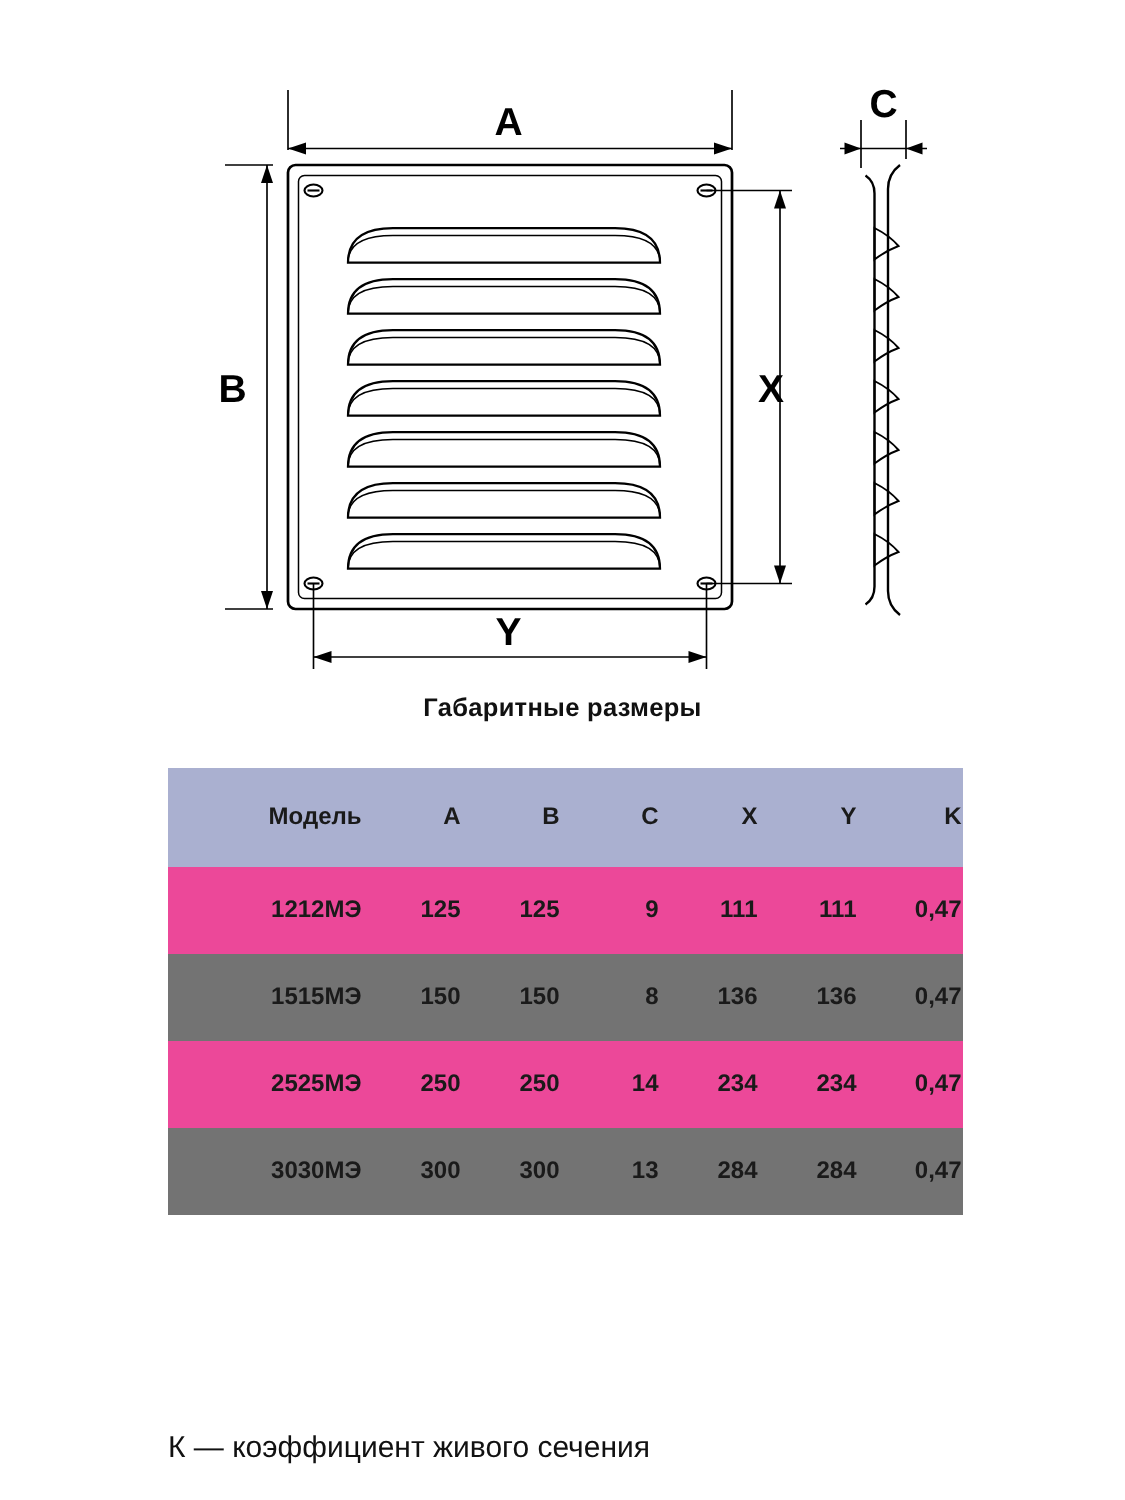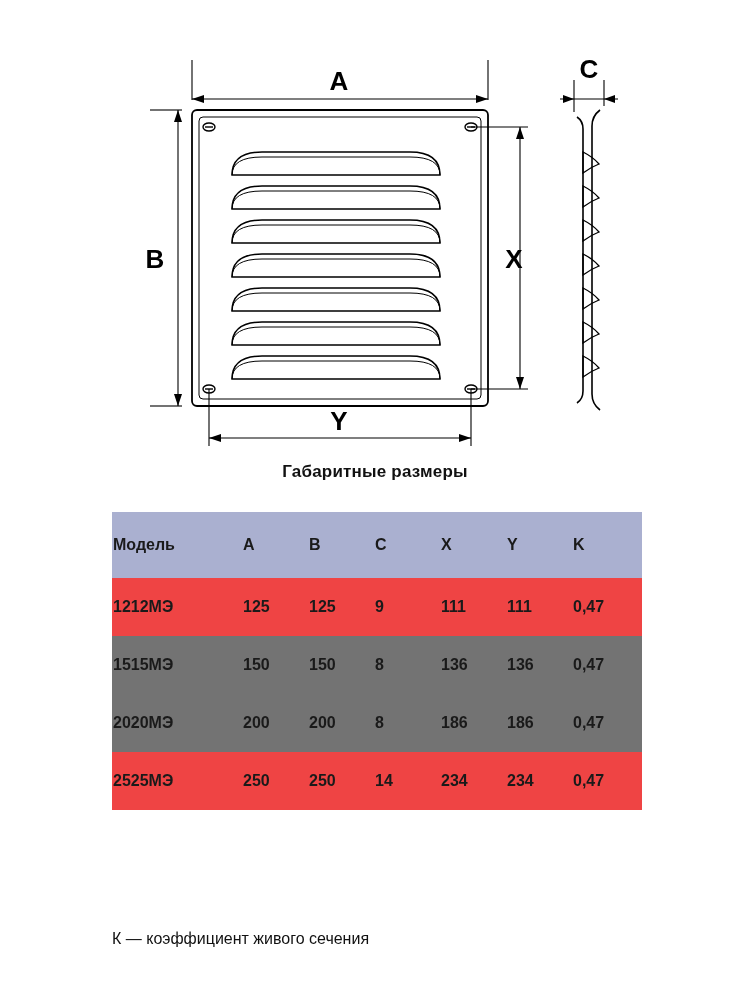--- a/index.html
+++ b/index.html
@@ -40,47 +40,47 @@
   table.specs {
     position: absolute;
     left: 112px;
     top: 512px;
     width: 528px;
     border-collapse: collapse;
     table-layout: fixed;
   }
   table.specs th,
   table.specs td {
-    text-align: left;
+    text-align: right;
     font-size: 16px;
     font-weight: bold;
     color: #1a1a1a;
     height: 56px;
     vertical-align: middle;
     border: none;
   }
   table.specs thead th {
     background: #aab0d0;
     height: 64px;
     font-size: 16px;
   }
   table.specs tbody tr.alt td {
     background: #737373;
   }
   table.specs tbody tr td {
-    background: #ef4444;
+    background: #ec4899;
   }
   col.c-model { width: 130px; }
   col.c-num   { width: 66px; }
   col.c-k     { width: 70px; }
   .footnote {
     position: absolute;
     left: 112px;
-    top: 930px;
-    font-size: 16px;
+    top: 954px;
+    font-size: 20px;
     color: #111111;
   }
   svg text {
     font-family: "Liberation Sans", sans-serif;
     font-weight: bold;
     fill: #000000;
   }
 </style>
 </head>
 <body>
@@ -223,36 +223,36 @@
       </tr>
       <tr class="alt">
         <td>1515МЭ</td>
         <td>150</td>
         <td>150</td>
         <td>8</td>
         <td>136</td>
         <td>136</td>
         <td>0,47</td>
       </tr>
-      <tr class="alt">
-        <td>2020МЭ</td>
-        <td>200</td>
-        <td>200</td>
-        <td>8</td>
-        <td>186</td>
-        <td>186</td>
-        <td>0,47</td>
-      </tr>
       <tr>
         <td>2525МЭ</td>
         <td>250</td>
         <td>250</td>
         <td>14</td>
         <td>234</td>
         <td>234</td>
         <td>0,47</td>
       </tr>
+      <tr class="alt">
+        <td>3030МЭ</td>
+        <td>300</td>
+        <td>300</td>
+        <td>13</td>
+        <td>284</td>
+        <td>284</td>
+        <td>0,47</td>
+      </tr>
     </tbody>
   </table>
 
   <div class="footnote">К — коэффициент живого сечения</div>
 
 </div>
 
 </body></html>

